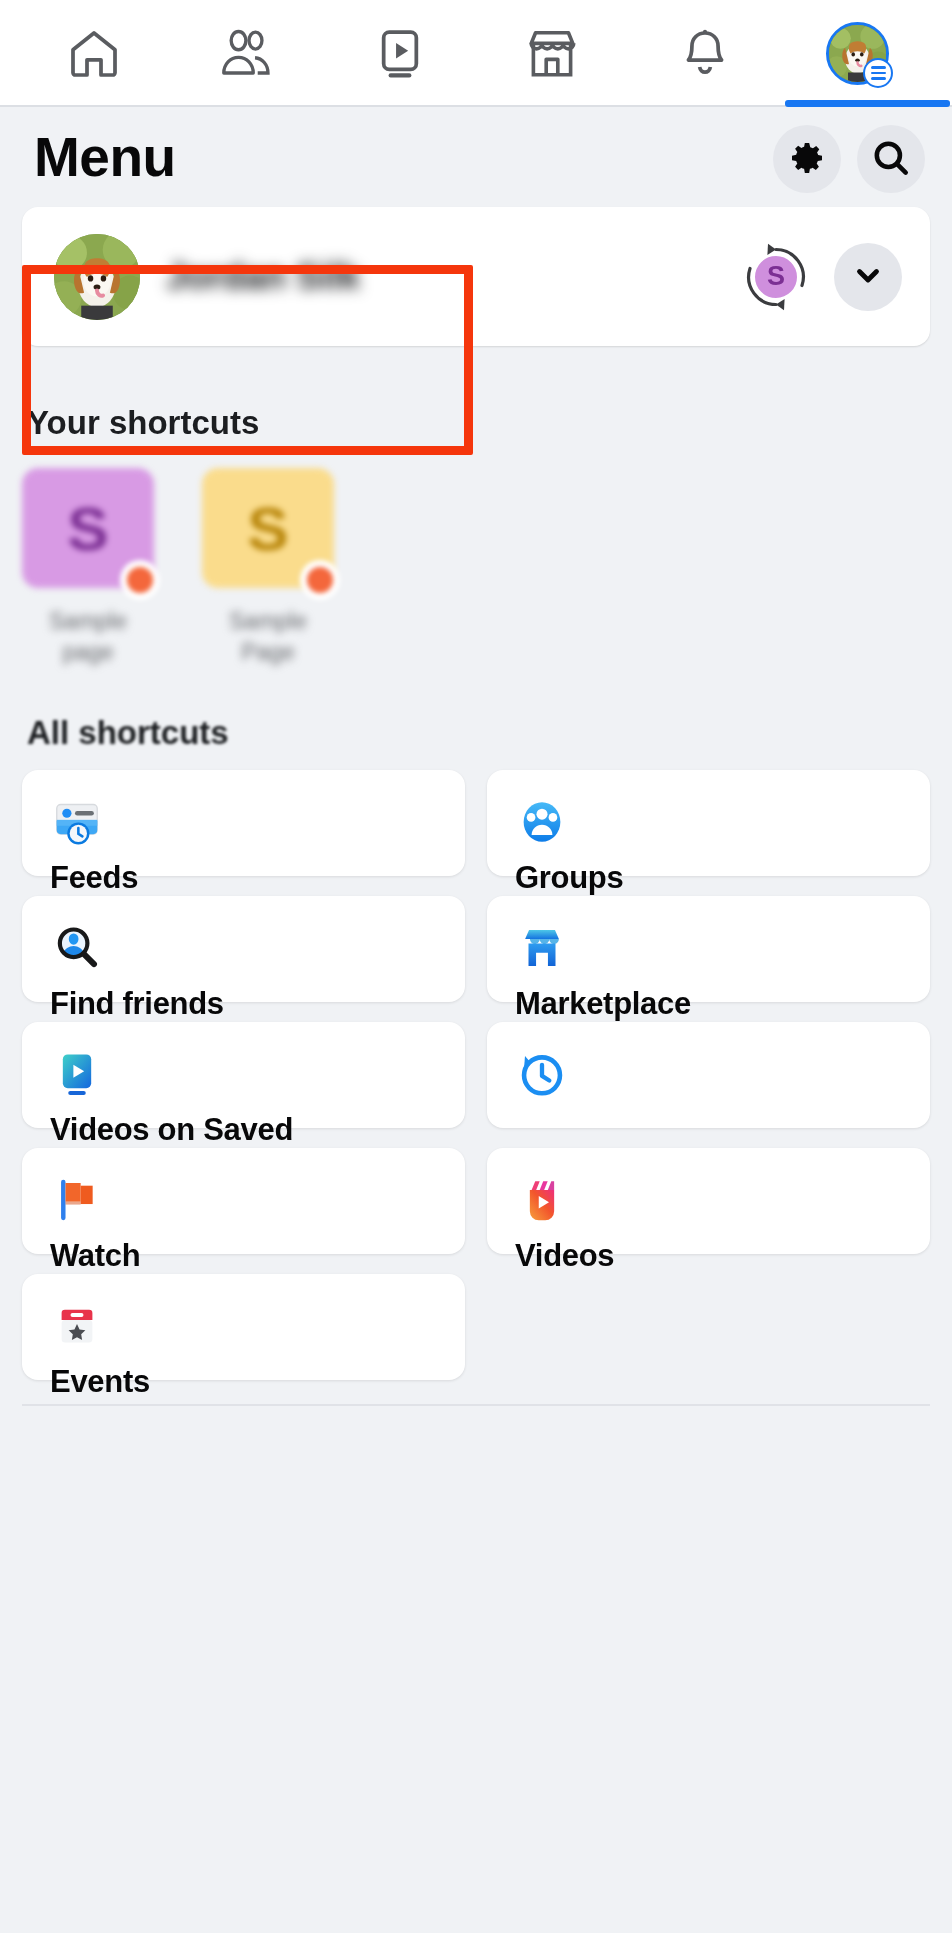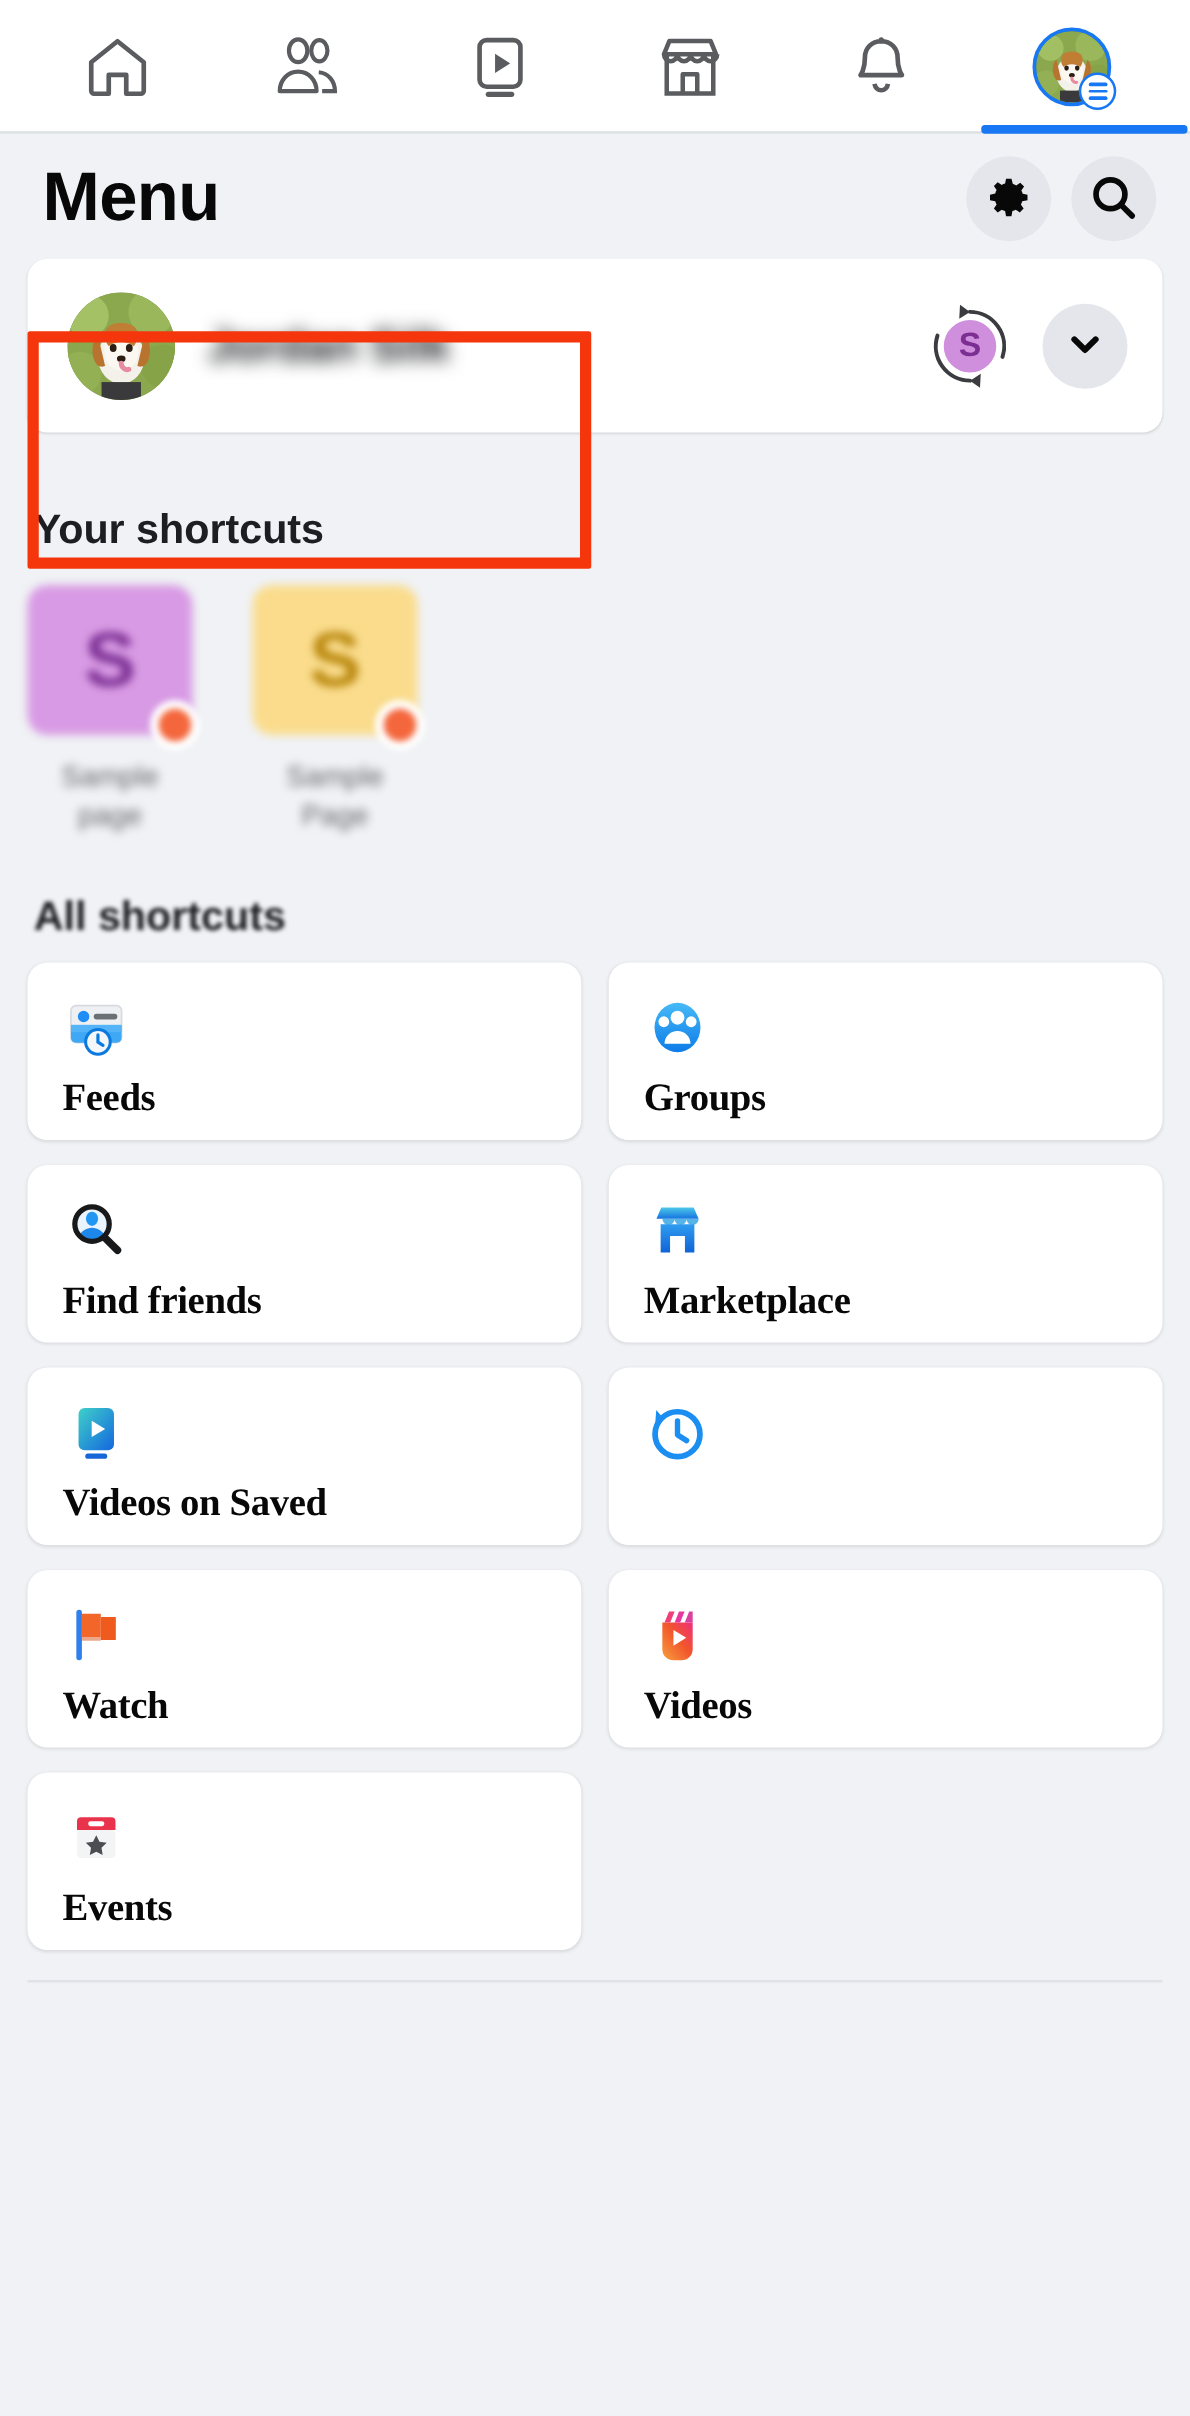--- a/index.html
+++ b/index.html
@@ -223,25 +223,24 @@
   
   .grid {
     display: grid;
     grid-template-columns: 1fr 1fr;
     gap: 20px 22px;
     padding: 18px 22px 0 22px;
   }
   .tile {
     background: #ffffff;
     border-radius: 16px;
-    height: 142px;
+    height: 106px;
     padding: 22px 24px 0 28px;
     box-shadow: 0 1px 3px rgba(0,0,0,0.10);
     cursor: pointer;
-    font-family: Liberation Serif, serif;
   }
   .tile-icon { height: 60px; display: flex; align-items: center; }
   .tile-label {
     font-size: 31px;
     font-weight: bold;
     color: #080809;
     margin-top: 8px;
     letter-spacing: -0.3px;
   }
   .bottom-rule {

